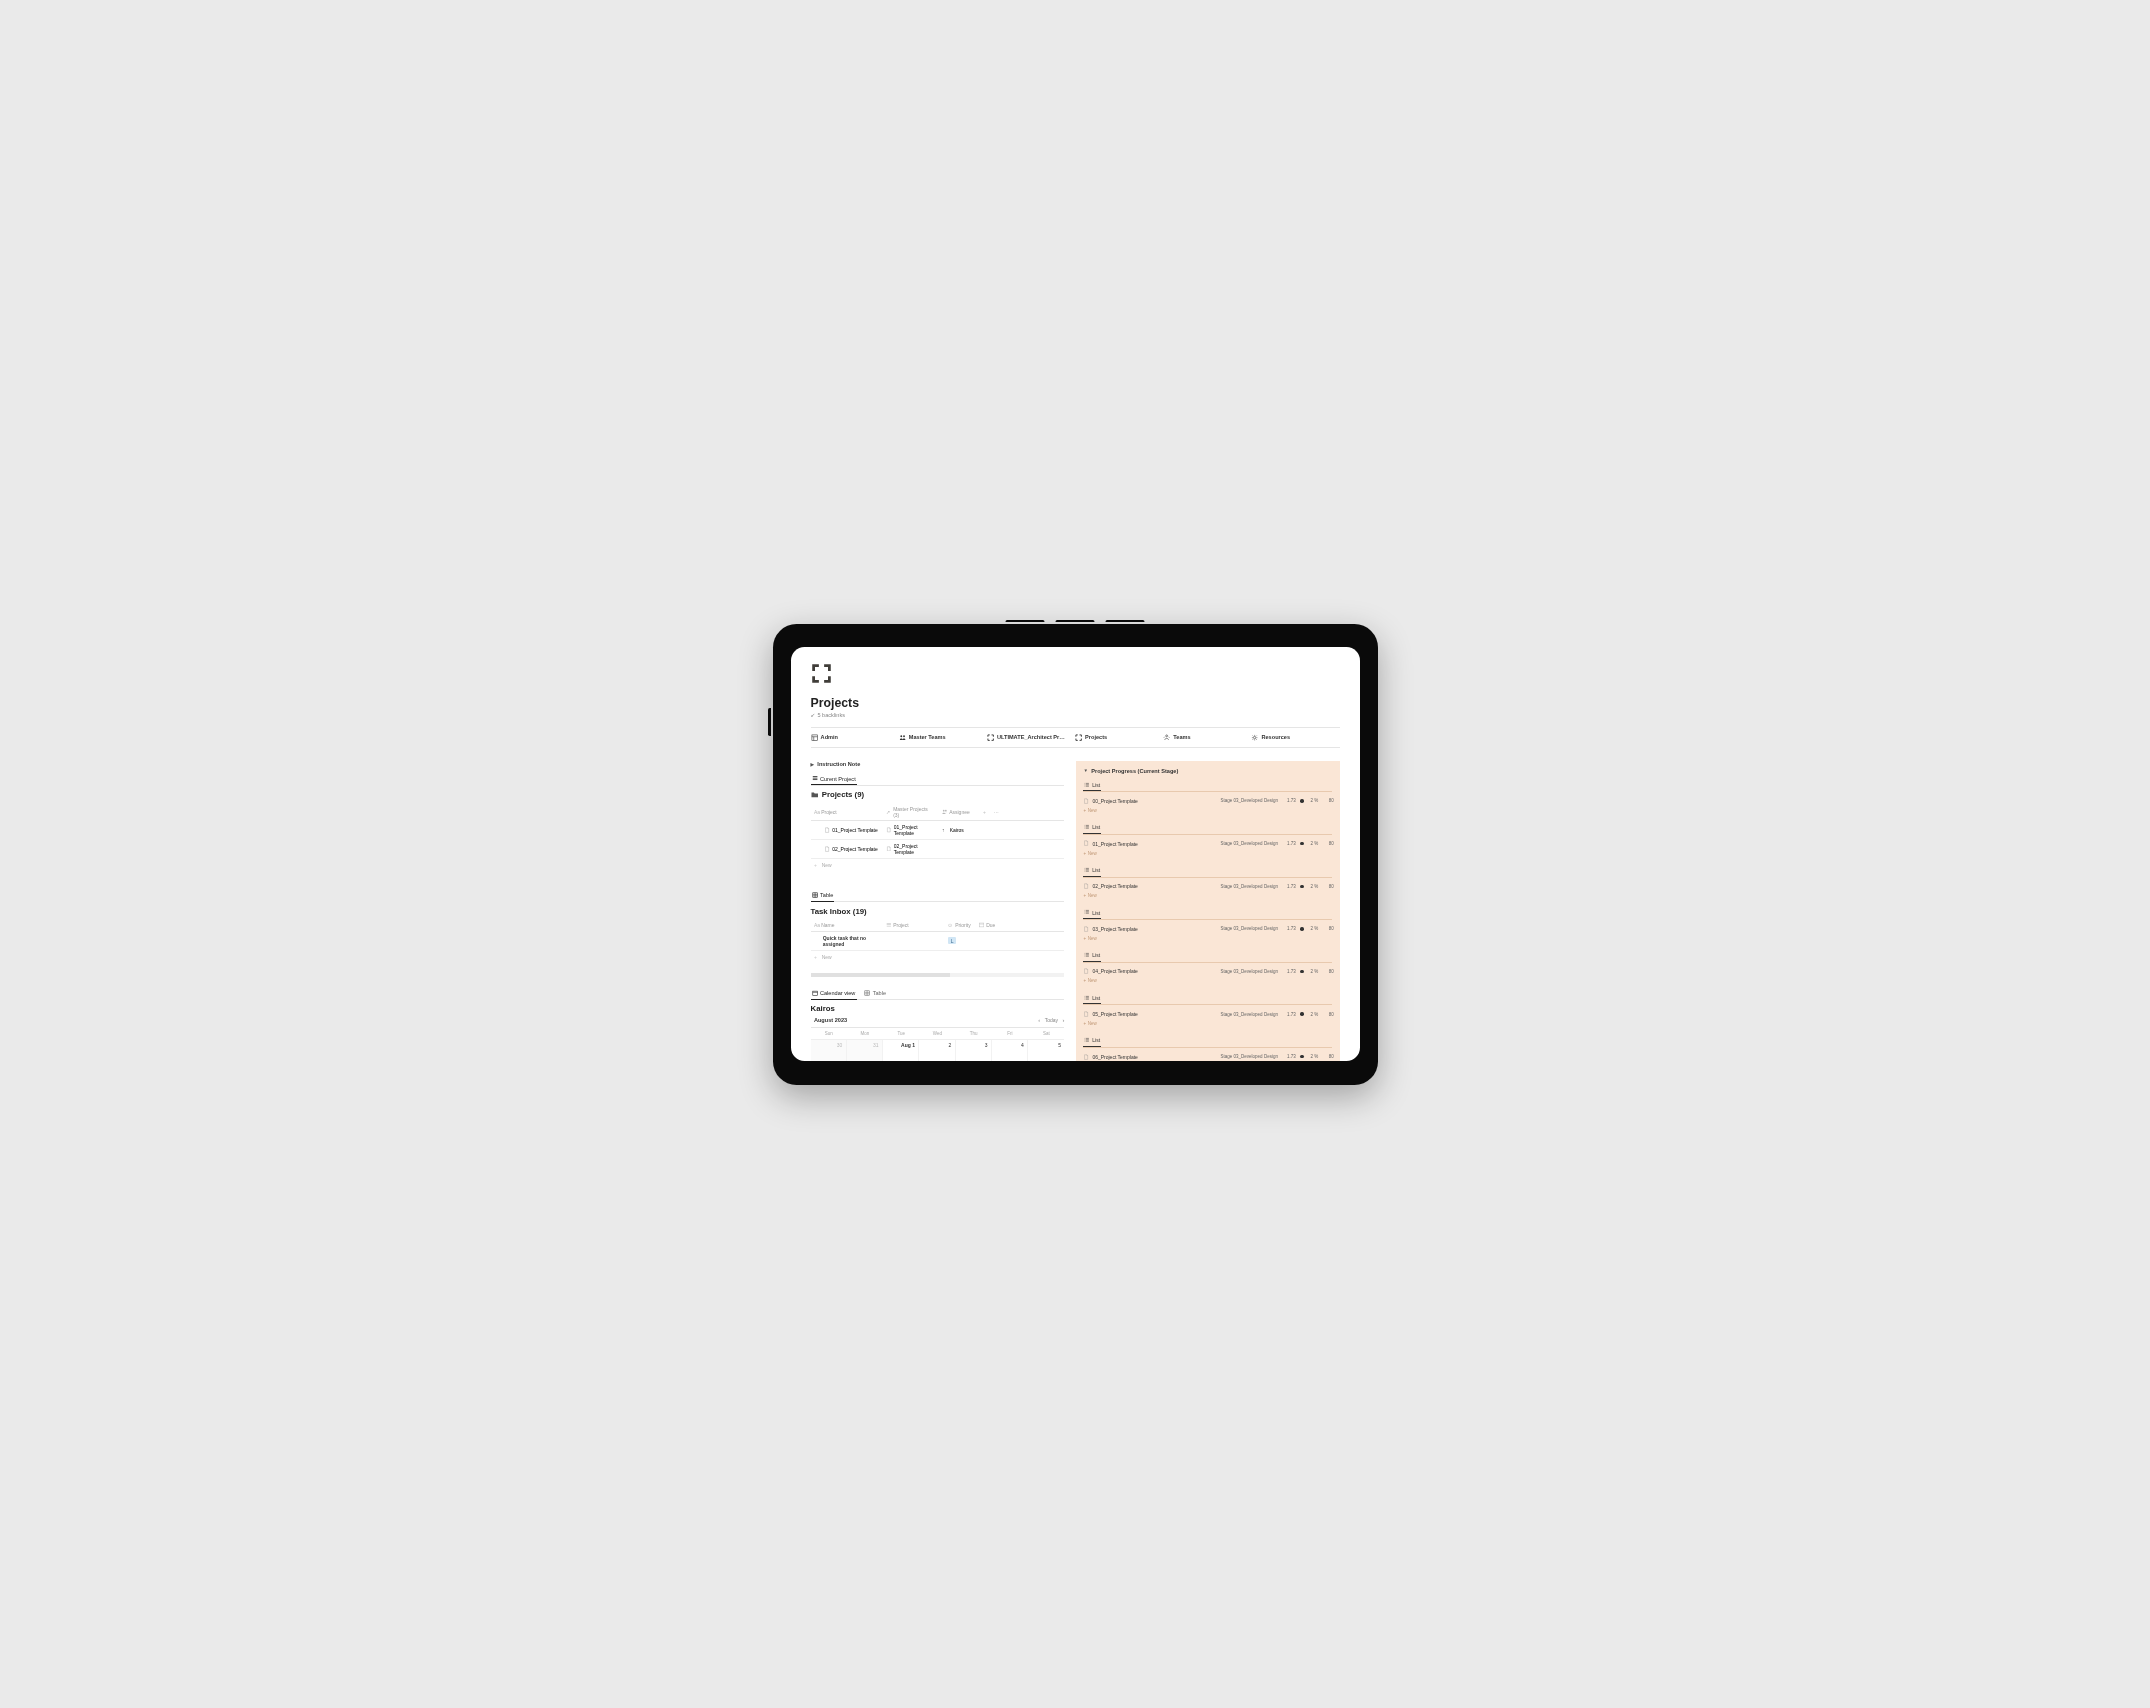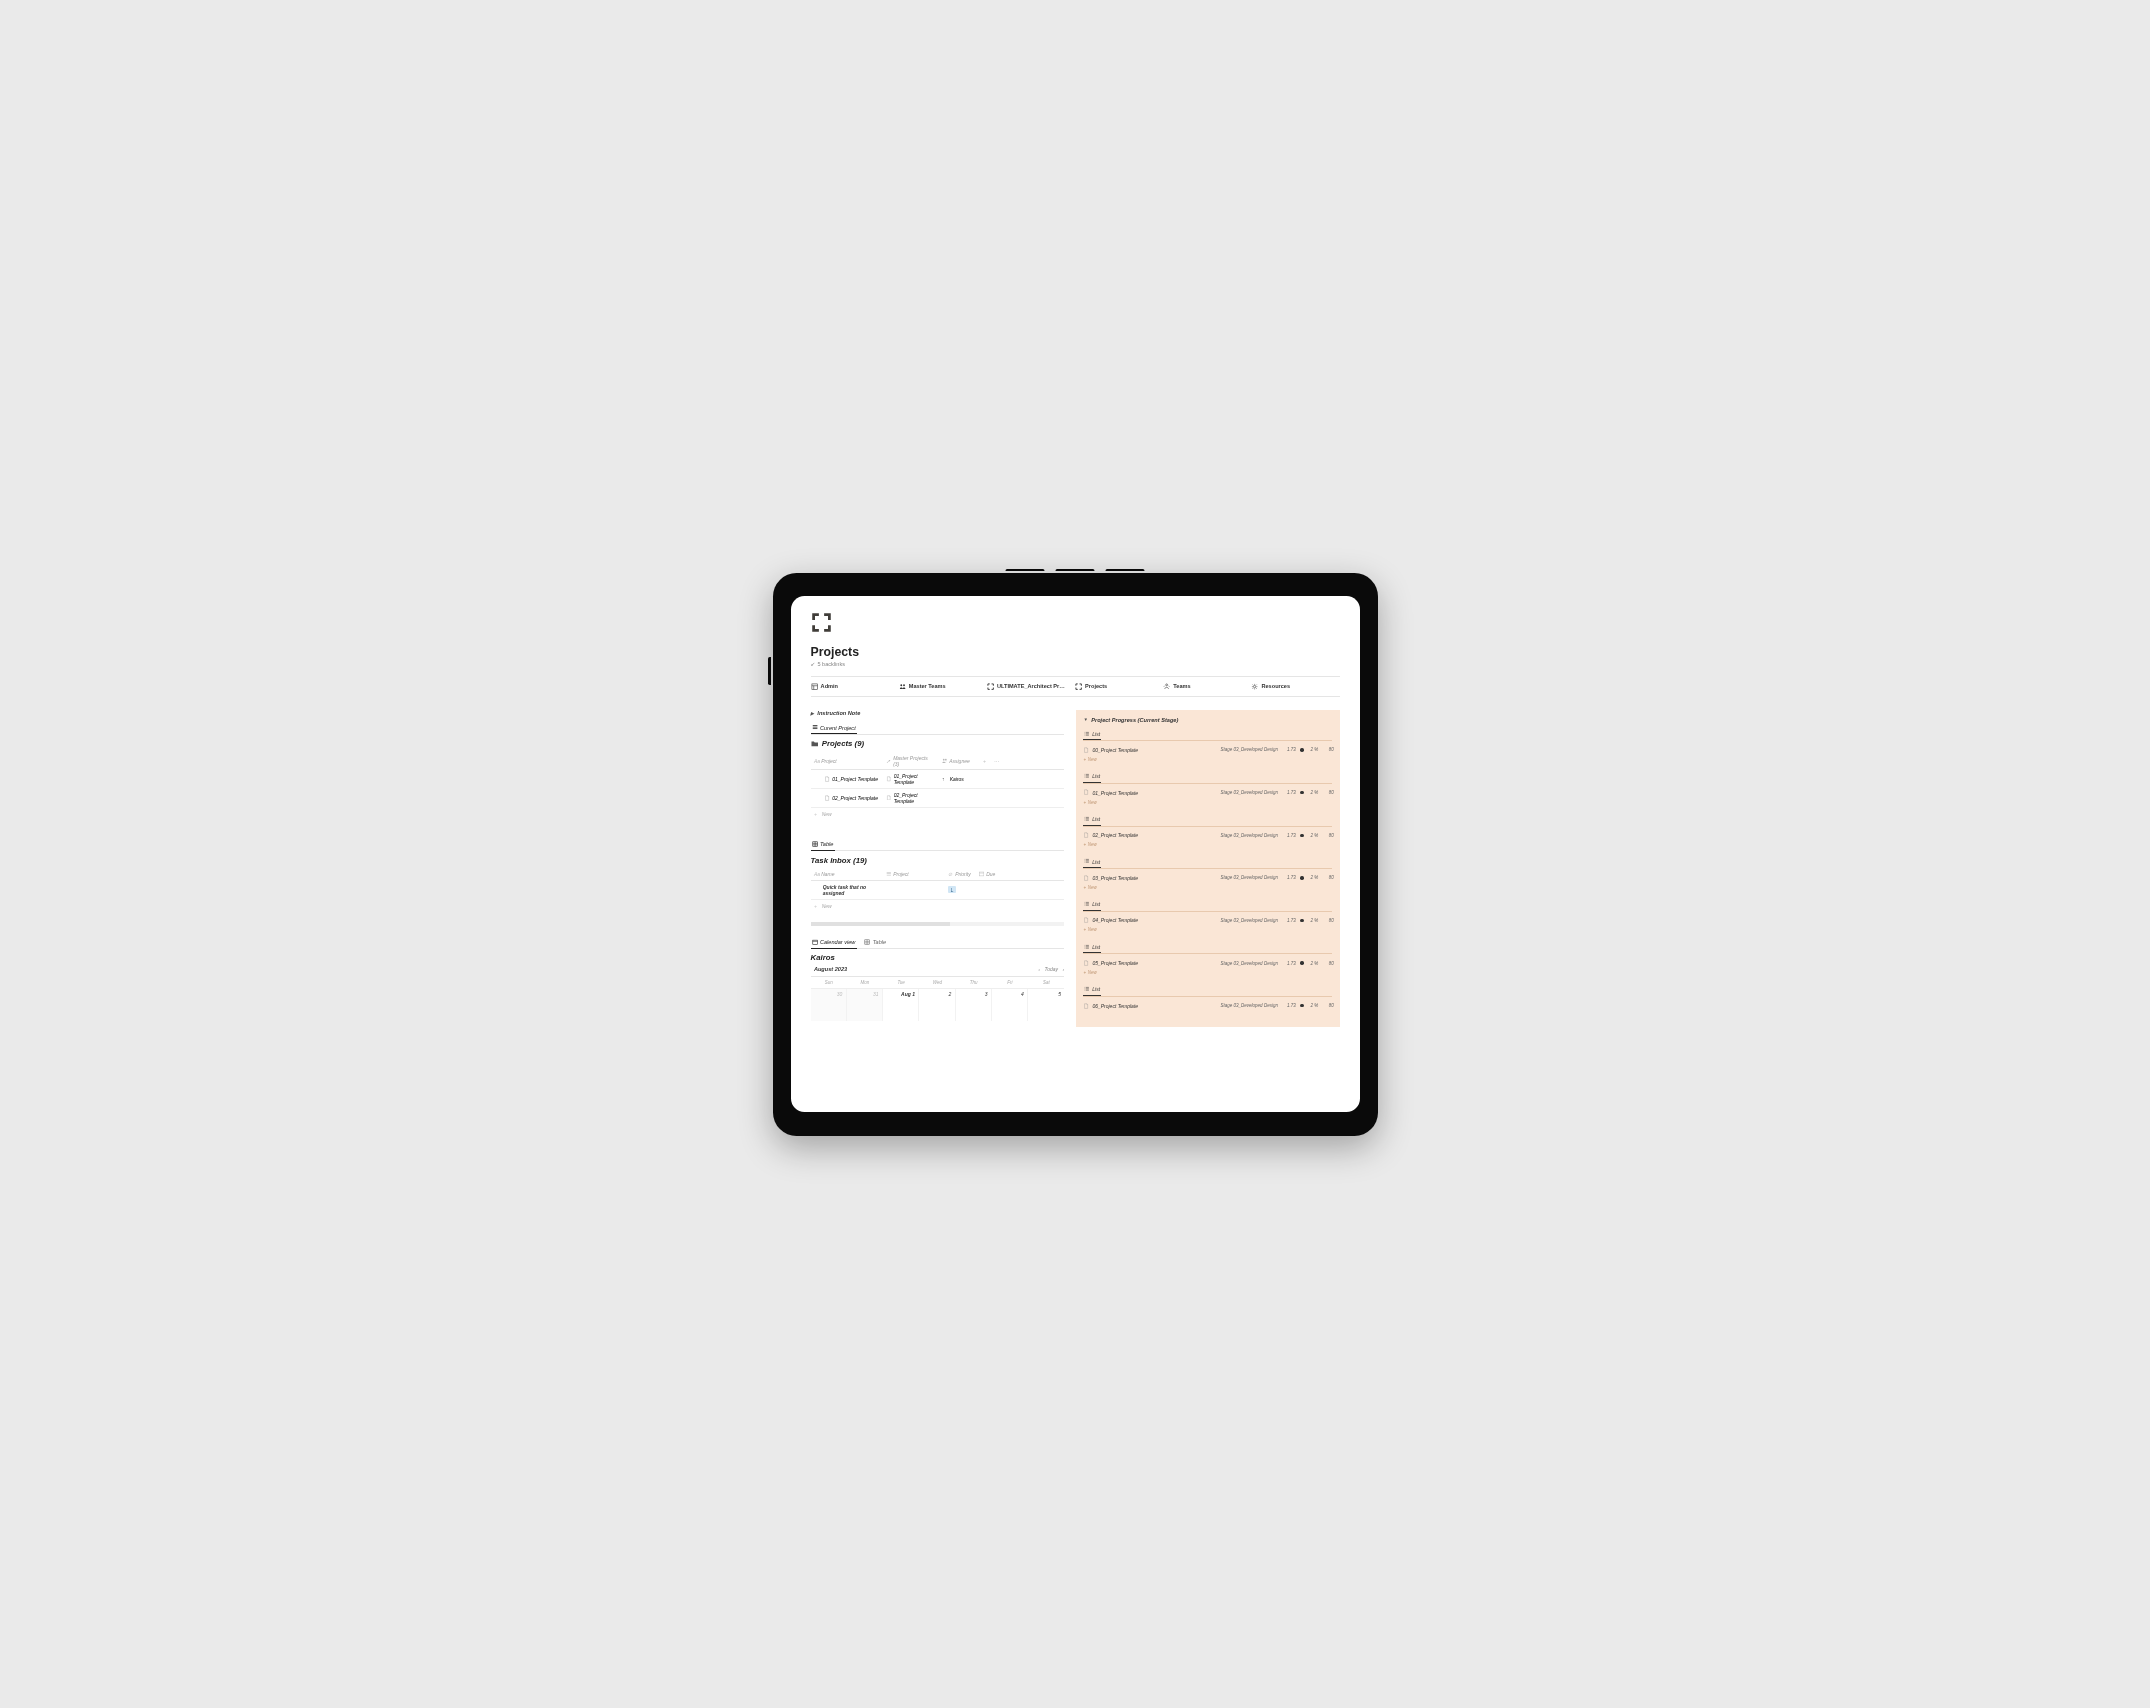--- a/index.html
+++ b/index.html
@@ -1,29 +1,29 @@
 <!DOCTYPE html>
 <html style="font-size:9px"><head>
 <meta charset="utf-8">
 <style>
 *{margin:0;padding:0;box-sizing:border-box;font-family:-apple-system,BlinkMacSystemFont,"Segoe UI",Helvetica,Arial,sans-serif;}
 body{background:#eaeaea;display:flex;align-items:center;justify-content:center;min-height:100vh;padding:22.4px;}
 .tablet-frame{background:#0a0a0a;border-radius:23.5px;padding:23.5px 18px;box-shadow:0 11.2px 34px rgba(0,0,0,.3);position:relative;width:605px;}
 .tablet-frame::before{content:"";position:absolute;left:-4.5px;top:84px;width:3.4px;height:28px;background:#0a0a0a;border-radius:1.7px 0 0 1.7px;}
 .tablet-frame::after{content:"";position:absolute;top:-3.4px;left:50%;transform:translateX(-50%);width:39px;height:2.2px;background:#0a0a0a;border-radius:1.7px 1.7px 0 0;box-shadow:-50px 0 0 #0a0a0a,50px 0 0 #0a0a0a;}
-.screen{background:#fff;border-radius:13.4px;overflow:hidden;height:516px;}
+.screen{background:#fff;border-radius:13.4px;overflow:hidden;height:414px;}
 .content{padding:15.7px 20px 0;height:100%;overflow:hidden;position:relative;}
 .expand-icon{width:21px;height:21px;display:inline-block;margin-bottom:12.3px;color:#403d39;}
 .expand-icon svg{width:100%;height:100%;}
 .page-title{font-size:12.3px;font-weight:700;color:#222;margin-bottom:2.2px;}
 .backlinks{font-size:5.6px;color:#888;margin-bottom:9px;display:flex;align-items:center;gap:2.2px;}
 .nav-bar{display:flex;border-top:0.6px solid #e5e5e5;border-bottom:0.6px solid #e5e5e5;padding:5.6px 0;margin-bottom:13.4px;gap:0;}
 .nav-item{flex:1;display:flex;align-items:center;gap:2.8px;font-size:5.6px;font-weight:600;color:#333;}
 .nav-item .nicon{width:7.3px;height:7.3px;display:inline-flex;align-items:center;justify-content:center;}
-.cols{display:flex;gap:11.2px;font-style:italic;}
+.cols{display:flex;gap:11.2px;}
 .col-left{flex:0 0 48%;min-width:0;}
 .col-right{flex:1;background:#fae6d6;padding:6.7px 7.8px;min-width:0;}
 .toggle-row{display:flex;align-items:center;gap:3.4px;font-size:5.6px;font-weight:600;color:#333;margin-bottom:5.6px;}
 .toggle-caret{font-size:4.5px;color:#555;}
 .tabs{display:flex;gap:6.7px;border-bottom:0.6px solid #e5e5e5;margin-bottom:4.5px;}
 .tab{font-size:5.6px;padding:2.8px 1.1px;color:#666;display:flex;align-items:center;gap:2.2px;font-weight:500;}
 .tab.active{color:#222;border-bottom:1.1px solid #222;margin-bottom:-0.6px;}
 .ticon{width:6.2px;height:6.2px;display:inline-flex;}
 .block-title{font-size:7.8px;font-weight:700;color:#222;margin-bottom:3.4px;display:flex;align-items:center;gap:3.4px;}
 .bticon{width:7.8px;height:7.8px;display:inline-flex;}

